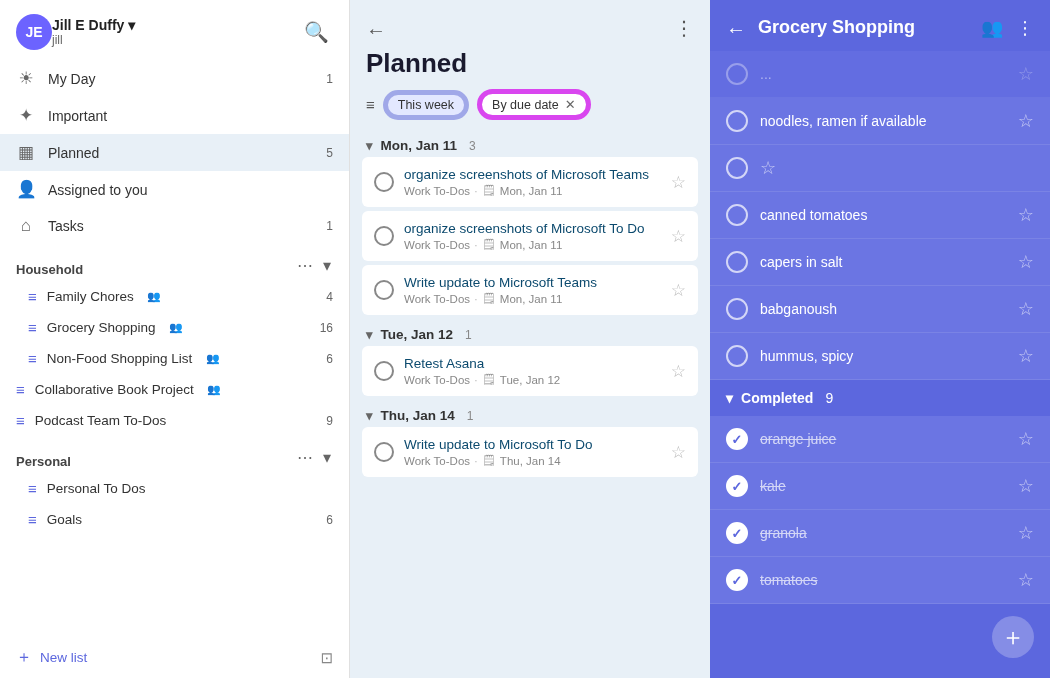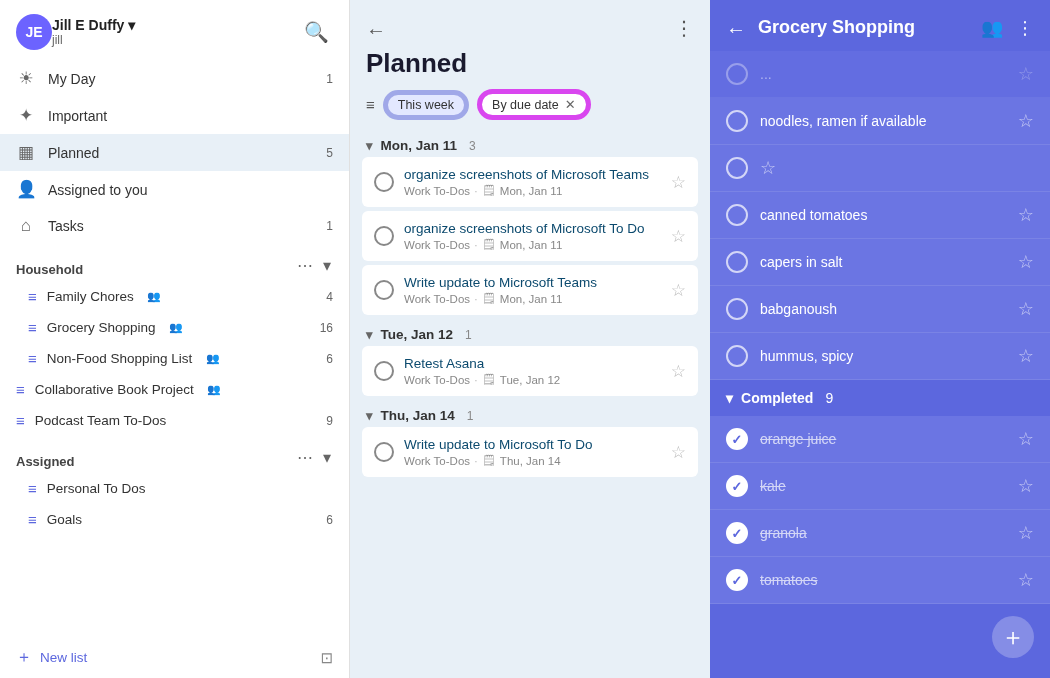--- a/index.html
+++ b/index.html
@@ -329,21 +329,21 @@
   </div>
   <div class="list-item" style="padding-left:16px;">
     <div class="list-item-left">
       <span class="list-icon">≡</span>
       <span>Podcast Team To-Dos</span>
     </div>
     <span class="list-count">9</span>
   </div>
 
   <div class="section-header">
-    <span class="section-title">Assigned</span>
+    <span class="section-title">Personal</span>
     <div class="section-controls">
       <span class="icon-btn">⋯</span>
       <span class="icon-btn">▾</span>
     </div>
   </div>
   <div class="list-item">
     <div class="list-item-left">
       <span class="list-icon">≡</span>
       <span>Personal To Dos</span>
     </div>

